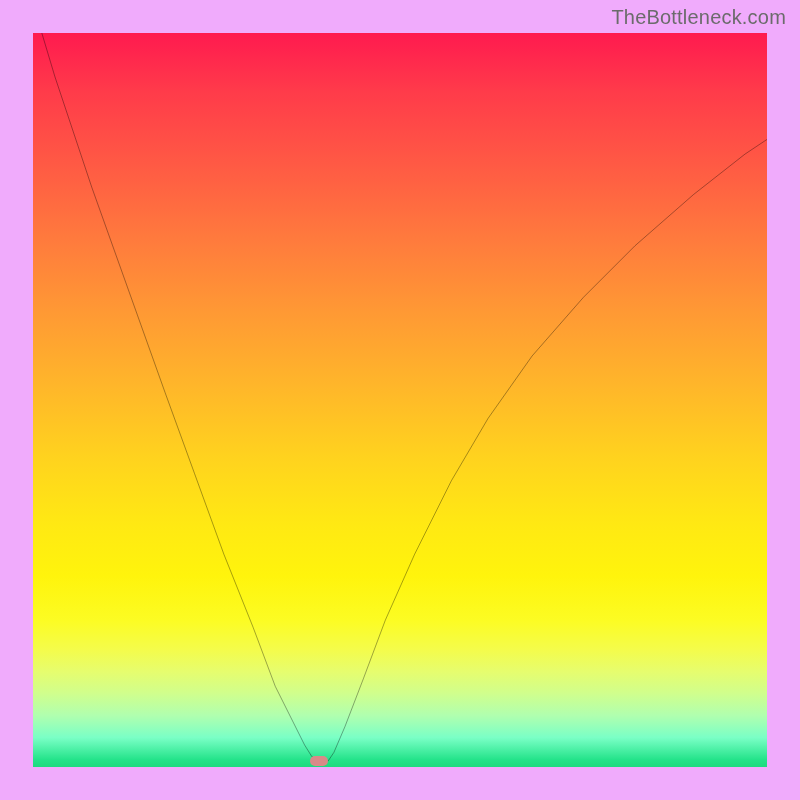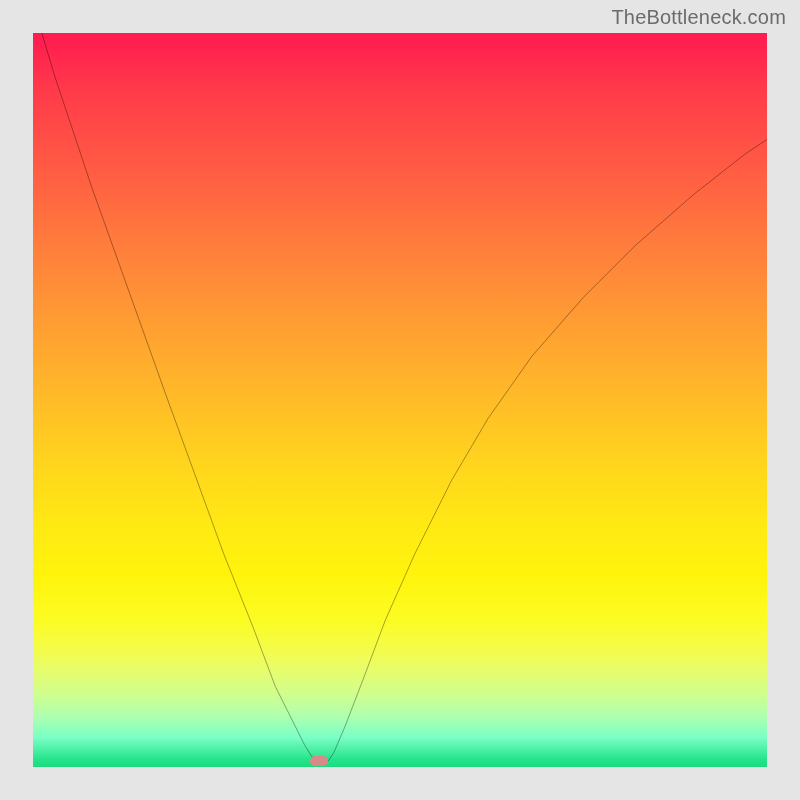--- a/index.html
+++ b/index.html
@@ -8,21 +8,21 @@
     width: 800px;
     height: 800px;
     overflow: hidden;
     background: #000;
     font-family: Arial, Helvetica, sans-serif;
   }
   .frame {
     position: relative;
     width: 800px;
     height: 800px;
-    background: #e5e5e5;
+    background: #f0abfc;
   }
   .plot {
     position: absolute;
     left: 33px;
     top: 33px;
     width: 734px;
     height: 734px;
     overflow: hidden;
   }
   .gradient {

